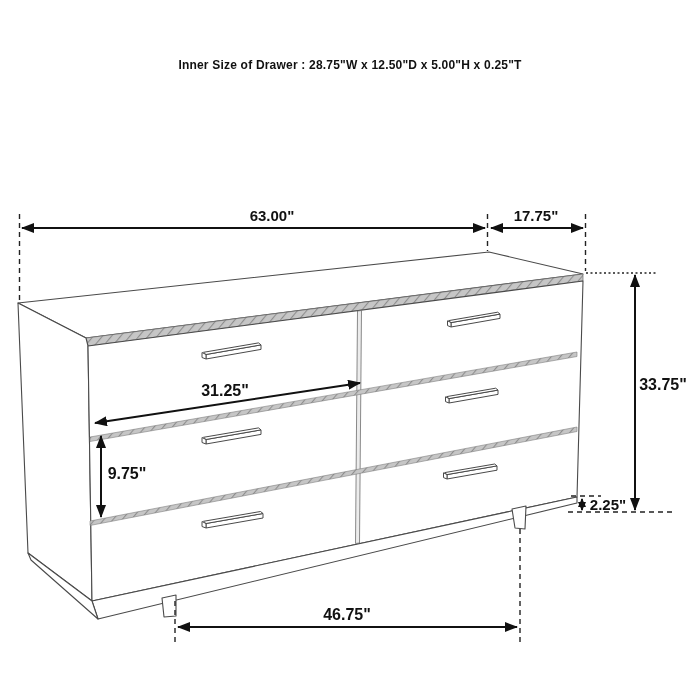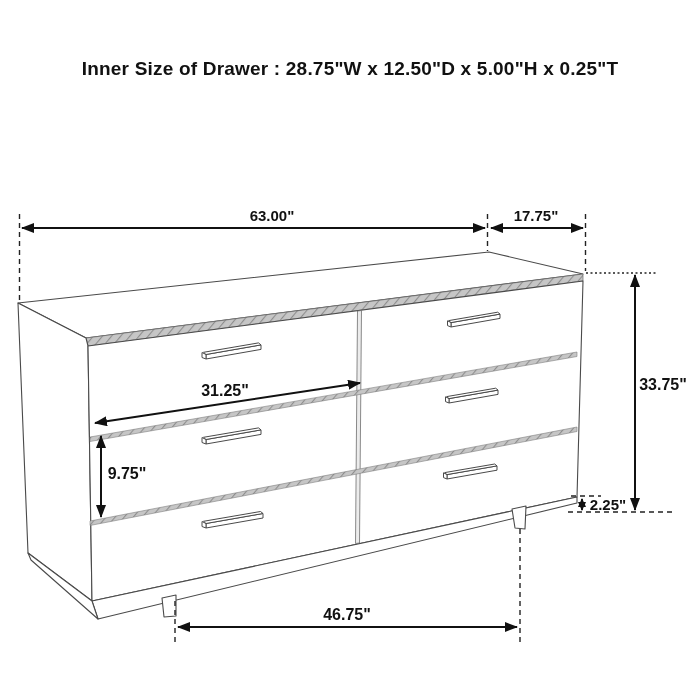--- a/index.html
+++ b/index.html
@@ -1,19 +1,19 @@
 <!DOCTYPE html>
 <html><head>
 <meta charset="utf-8">
 <style>
   html,body{margin:0;padding:0;background:#ffffff;}
   .page{position:relative;width:700px;height:700px;background:#ffffff;overflow:hidden;
         font-family:"Liberation Sans",sans-serif;}
   .diagram-title{position:absolute;top:58px;left:0;width:700px;text-align:center;
-        font-size:19px;font-weight:bold;color:#111111;letter-spacing:0.2px;}
+        font-size:12px;font-weight:bold;color:#111111;letter-spacing:0.2px;}
   svg{position:absolute;top:0;left:0;}
   .draw{fill:#ffffff;stroke:#4a4a4a;stroke-width:1.1;stroke-linejoin:round;}
   .strip{fill:url(#hatch);stroke:#6a6a6a;stroke-width:0.7;}
   .gapstrip{fill:url(#hatch);stroke:#777777;stroke-width:0.55;}
   .dividerstrip{fill:#ececec;stroke:#5a5a5a;stroke-width:0.7;}
   .handle{fill:#ffffff;stroke:#4a4a4a;stroke-width:1;}
   .dim{stroke:#111111;stroke-width:2;fill:none;}
   .dimsmall{stroke:#111111;stroke-width:1.8;fill:none;}
   .guide{stroke:#222222;stroke-width:1.4;fill:none;stroke-dasharray:5 4;}
   .guidedot{stroke:#222222;stroke-width:1.4;fill:none;stroke-dasharray:2 2.5;}

